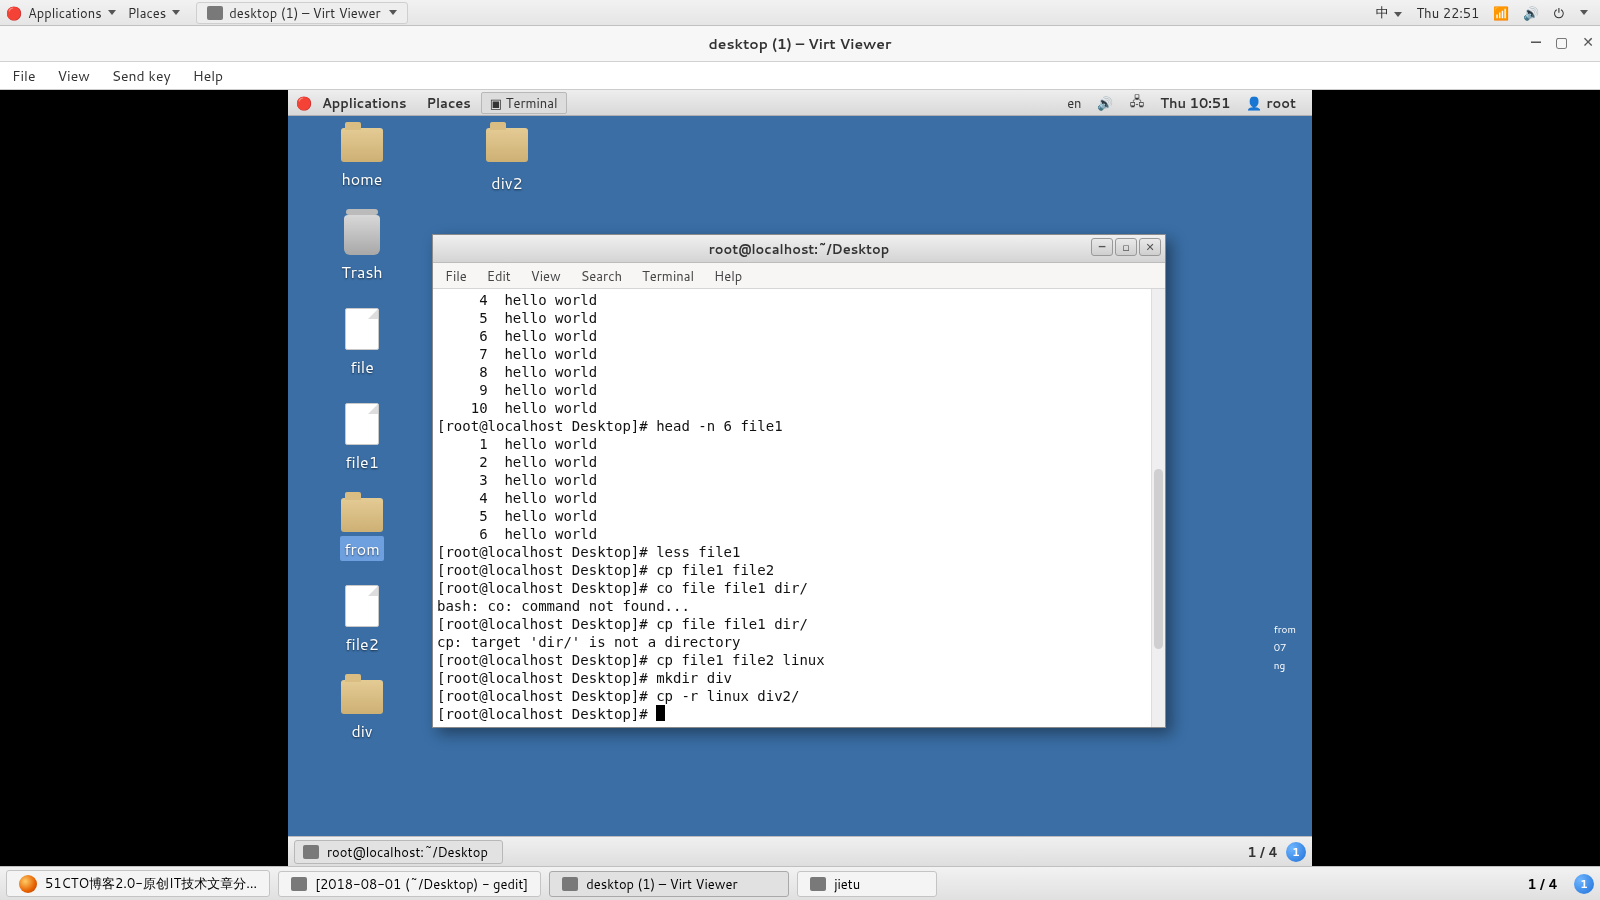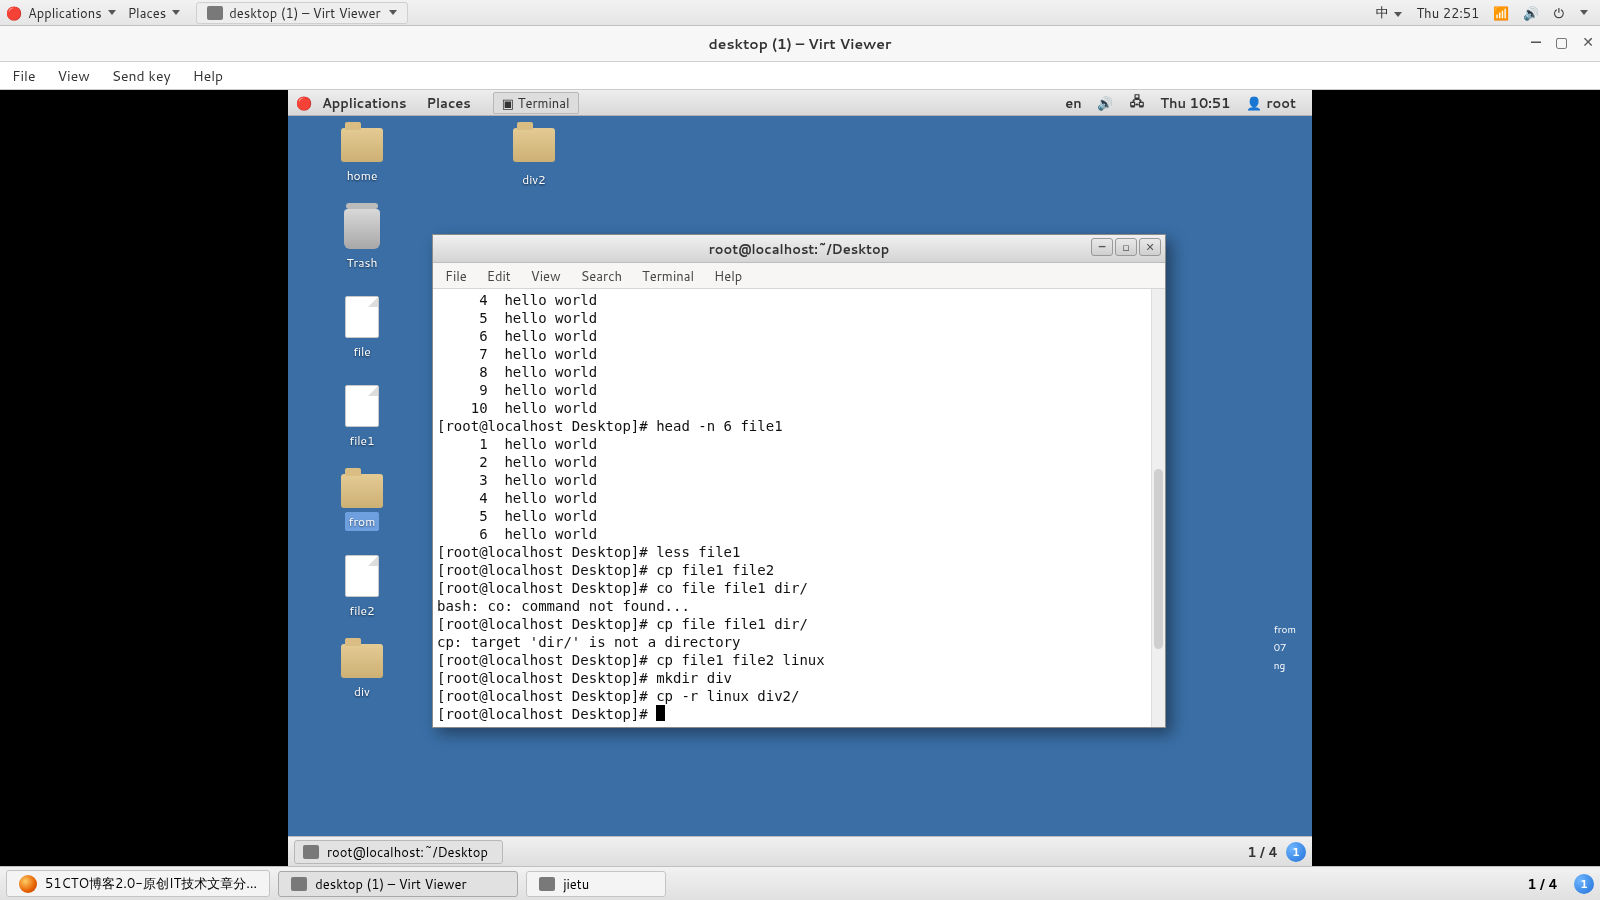--- a/index.html
+++ b/index.html
@@ -20,36 +20,36 @@
   .virt-titlebar { height:36px; background:#f7f7f7; border-bottom:1px solid #d0d0d0; display:flex; align-items:center; justify-content:center; position:relative; font-size:14px; font-weight:bold; color:#333;}
   .virt-titlebar .wincontrols { position:absolute; right:6px; top:6px; display:flex; gap:14px; color:#555; }
   .virt-menubar { height:28px; display:flex; align-items:center; gap:22px; padding:0 12px; font-size:14px; color:#333; border-bottom:1px solid #ccc; background:#fff;}
 
   
   .guest-area { flex:1; background:#000; position:relative; display:flex; justify-content:center; }
   .guest-screen { width:1024px; background:#3a6ea5; position:relative; }
   .guest-topbar { height:26px; background:linear-gradient(#eeeeee,#d8d8d8); border-bottom:1px solid #b0b0b0;
                   display:flex; align-items:center; font-size:13px; color:#333; padding:0 8px; font-weight:600;}
   .guest-topbar .gmenu { padding:0 10px; font-weight:bold;}
-  .guest-topbar .task { margin-left:12px; background:#ddd; border:1px solid #b8b8b8; padding:1px 8px; border-radius:2px; font-weight:normal;}
+  .guest-topbar .task { margin-left:0; background:#ddd; border:1px solid #b8b8b8; padding:1px 8px; border-radius:2px; font-weight:normal;}
   .guest-topbar .spacer { flex:1; }
-  .guest-topbar .right-item { padding:0 8px; display:flex; align-items:center; gap:4px; font-weight:bold;}
+  .guest-topbar .right-item { padding:0 8px; display:flex; align-items:center; gap:4px; font-weight:normal;}
 
   
   .desk-icons { position:absolute; left:34px; top:38px; display:flex; flex-direction:column; gap:24px; }
   .desk-icon { display:flex; flex-direction:column; align-items:center; gap:4px; width:80px; }
-  .desk-icon .lbl { color:#fff; font-size:12px; text-shadow:0 1px 2px rgba(0,0,0,.6); padding:1px 4px; border-radius:2px;}
+  .desk-icon .lbl { color:#fff; font-size:16px; text-shadow:0 1px 2px rgba(0,0,0,.6); padding:1px 4px; border-radius:2px;}
   .desk-icon.selected .lbl { background:#6ea0e0; color:#fff; }
   .folder-glyph { width:42px; height:34px; background:linear-gradient(#e4cb94,#cdb074); border-radius:3px; position:relative;}
   .folder-glyph:before { content:""; position:absolute; top:-6px; left:4px; width:16px; height:8px; background:#d9bd83; border-radius:2px 2px 0 0;}
   .file-glyph { width:34px; height:42px; background:#fff; border:1px solid #c8c8c8; border-radius:2px; position:relative;}
   .file-glyph:before { content:""; position:absolute; top:0; right:0; border-width:0 0 10px 10px; border-style:solid; border-color:transparent transparent #ddd transparent;}
   .trash-glyph { width:36px; height:40px; background:linear-gradient(#d8d8d8,#a8a8a8); border-radius:4px 4px 6px 6px; position:relative;}
   .trash-glyph:before{content:"";position:absolute;top:-6px;left:2px;right:2px;height:6px;background:#bbb;border-radius:3px;}
-  .folder-row2 { position:absolute; left:206px; top:38px;gap:8px;}
+  .folder-row2 { position:absolute; left:179px; top:38px;gap:8px;}
 
   
   .term-window { position:absolute; left:144px; top:144px; width:734px; background:#fff; border:1px solid #8a8a8a; box-shadow:6px 6px 14px rgba(0,0,0,.4);}
   .term-titlebar { height:28px; background:linear-gradient(#f0f0f0,#d4d4d4); display:flex; align-items:center; justify-content:center; font-weight:bold; font-size:13px; color:#333; position:relative; border-bottom:1px solid #bcbcbc;}
   .term-titlebar .btns { position:absolute; right:4px; top:3px; display:flex; gap:2px;}
   .term-titlebar .btns div{ width:22px; height:18px; background:linear-gradient(#e9e9e9,#cfcfcf); border:1px solid #999; border-radius:3px; display:flex; align-items:center; justify-content:center; font-size:11px; color:#555;}
   .term-menubar { height:26px; background:#f7f6f5; display:flex; align-items:center; gap:20px; padding:0 12px; font-size:13px; color:#444; border-bottom:1px solid #d6d6d6;}
   .term-body { background:#fff; font-family:"DejaVu Sans Mono",monospace; font-size:14px; line-height:18px; color:#111; padding:2px 4px 4px 4px; white-space:pre; position:relative; }
   .term-scroll { position:absolute; right:0; top:54px; bottom:0; width:14px; background:#efefef; border-left:1px solid #ddd;}
   .term-scroll .thumb { position:absolute; left:2px; right:2px; top:180px; height:180px; background:#cfcfcf; border-radius:5px;}
@@ -239,20 +239,24 @@
 
     </div>
   </div>
 </div>
 
 <div class="outer-bottombar">
   <div class="task">
       <span class="ff-icon"></span>
       <span>51CTO博客2.0-原创IT技术文章分…</span>
     </div>
+  <div class="task">
+      <span class="mono-icon"></span>
+      <span>[2018-08-01 (~/Desktop) - gedit]</span>
+    </div>
   <div class="task active">
       <span class="mono-icon"></span>
       <span>desktop (1) – Virt Viewer</span>
     </div>
   <div class="task" style="min-width:140px">
       <span class="mono-icon"></span>
       <span>jietu</span>
     </div>
   <div class="spacer"></div>
   <span style="font-weight:bold; margin-right:8px;">1 / 4</span>

